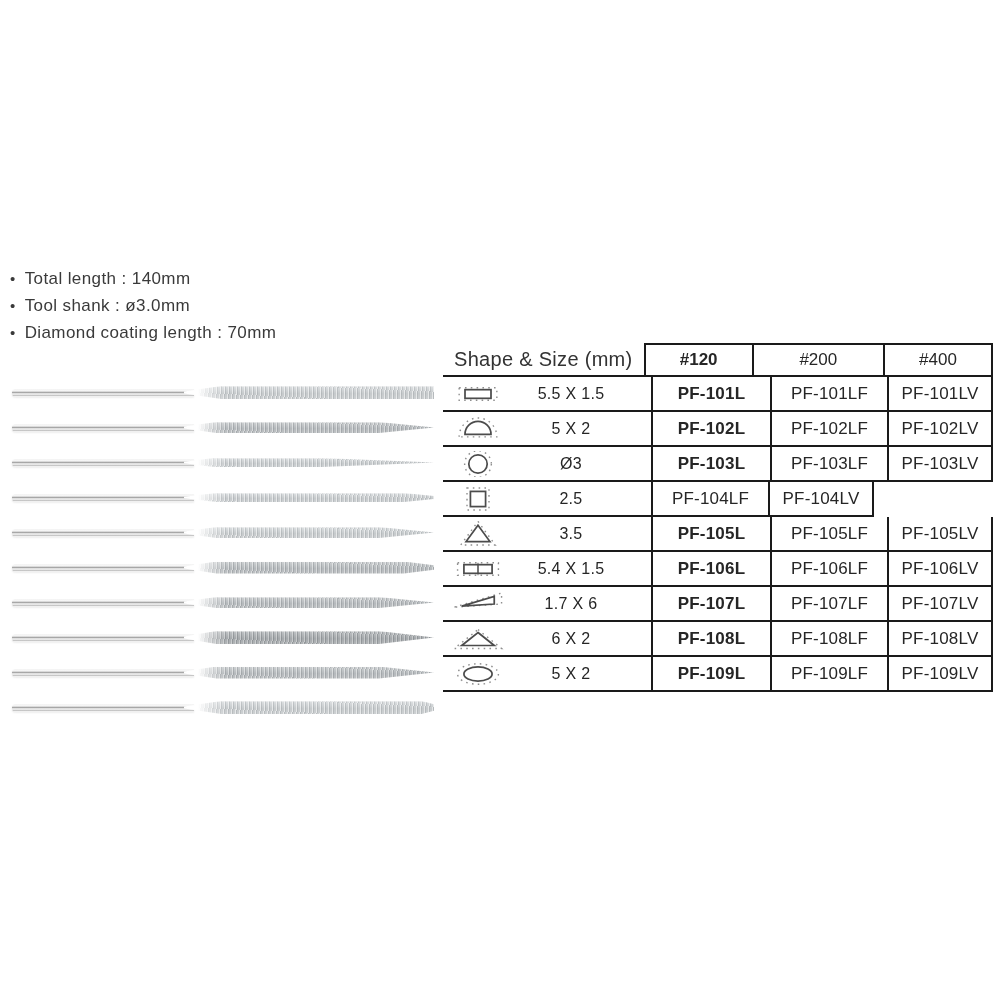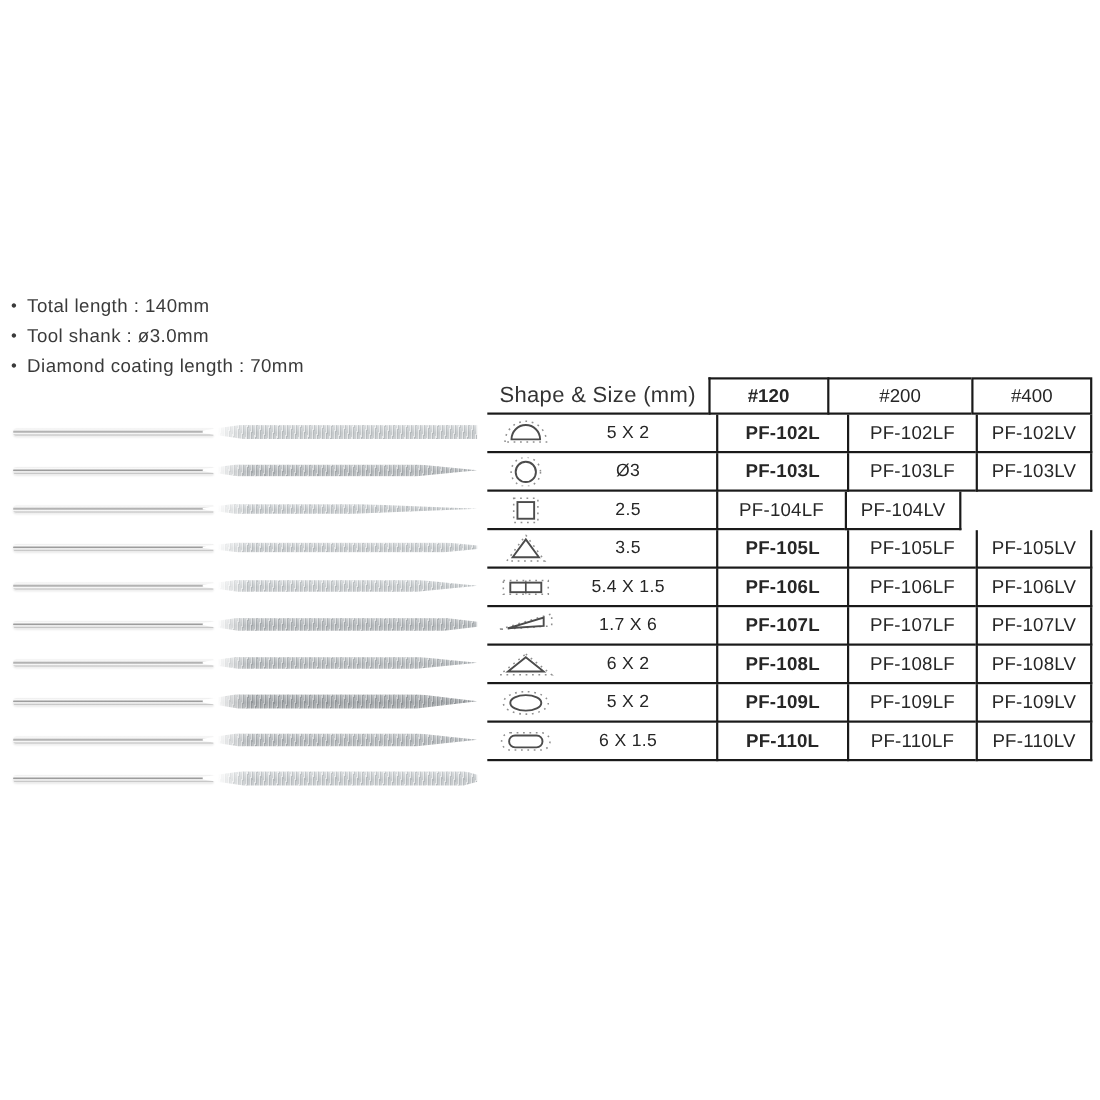--- a/index.html
+++ b/index.html
@@ -140,20 +140,38 @@
       <div class="cell hgrit">#120</div>
       <div class="cell hgrit">#200</div>
       <div class="cell hgrit">#400</div>
     </div>
     <div>
         <div class="trow">
           <div class="cell shape-cell">
             <span class="icon-wrap">
               <svg class="shape-svg" viewBox="0 0 44 24">
                 <g class="halo" transform="translate(22 12) scale(1.45) translate(-22 -12)">
+                  <rect x="10" y="8" width="24" height="8"></rect>
+                </g>
+                <g class="solid">
+                  <rect x="10" y="8" width="24" height="8"></rect>
+                </g>
+              </svg>
+            </span>
+            <span class="size">5.5 X 1.5</span>
+          </div>
+          <div class="cell part c120">PF-101L</div>
+          <div class="cell part c200">PF-101LF</div>
+          <div class="cell part c400">PF-101LV</div>
+        </div>
+        <div class="trow">
+          <div class="cell shape-cell">
+            <span class="icon-wrap">
+              <svg class="shape-svg" viewBox="0 0 44 24">
+                <g class="halo" transform="translate(22 12) scale(1.45) translate(-22 -12)">
                   <path d="M10 17 A 12 12 0 0 1 34 17 Z"></path>
                 </g>
                 <g class="solid">
                   <path d="M10 17 A 12 12 0 0 1 34 17 Z"></path>
                 </g>
               </svg>
             </span>
             <span class="size">5 X 2</span>
           </div>
           <div class="cell part c120">PF-102L</div>
@@ -280,34 +298,16 @@
                   <ellipse cx="22" cy="12" rx="13" ry="6.5"></ellipse>
                 </g>
               </svg>
             </span>
             <span class="size">5 X 2</span>
           </div>
           <div class="cell part c120">PF-109L</div>
           <div class="cell part c200">PF-109LF</div>
           <div class="cell part c400">PF-109LV</div>
         </div>
-        <div class="trow">
-          <div class="cell shape-cell">
-            <span class="icon-wrap">
-              <svg class="shape-svg" viewBox="0 0 44 24">
-                <g class="halo" transform="translate(22 12) scale(1.45) translate(-22 -12)">
-                  <rect x="8" y="7" width="28" height="10" rx="5" ry="5"></rect>
-                </g>
-                <g class="solid">
-                  <rect x="8" y="7" width="28" height="10" rx="5" ry="5"></rect>
-                </g>
-              </svg>
-            </span>
-            <span class="size">6 X 1.5</span>
-          </div>
-          <div class="cell part c120">PF-110L</div>
-          <div class="cell part c200">PF-110LF</div>
-          <div class="cell part c400">PF-110LV</div>
-        </div>
       </div>
   </div>
 
 </div>
 
 </body></html>

